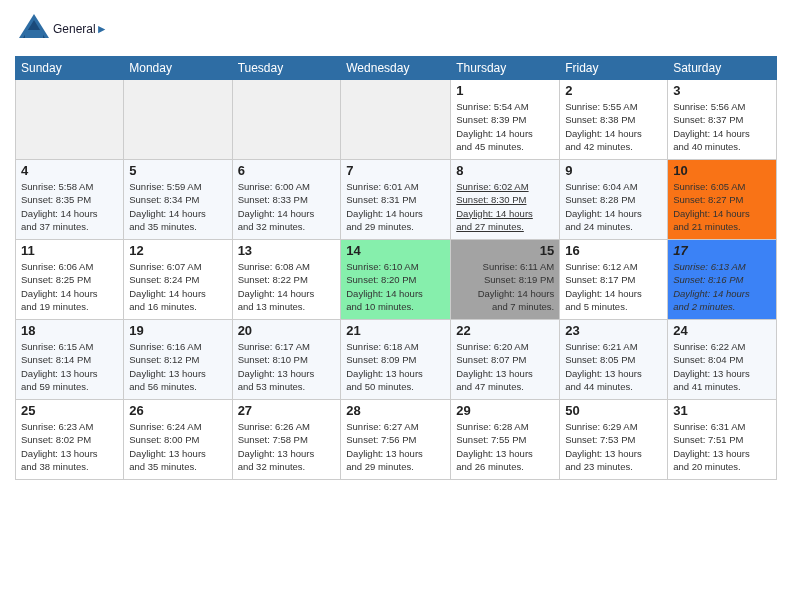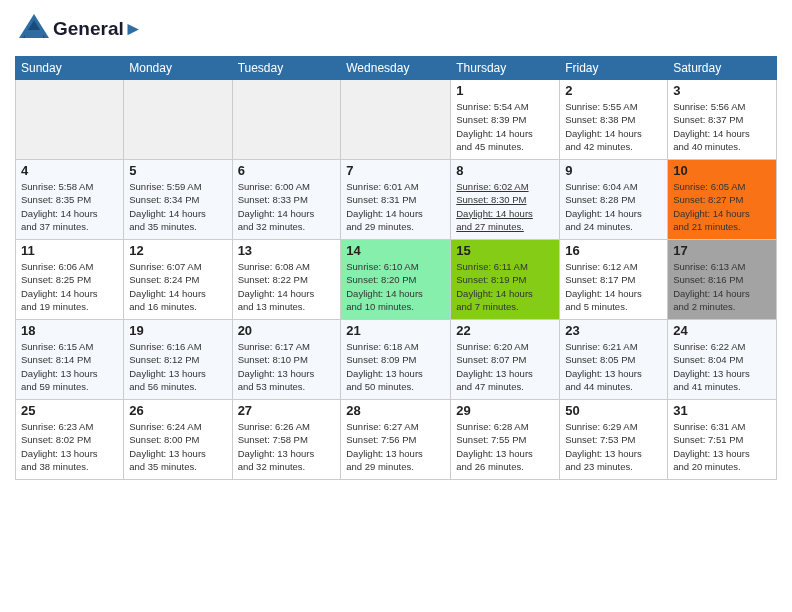--- a/index.html
+++ b/index.html
@@ -87,21 +87,21 @@
 
 <div class="page">
   <div class="header">
     <div class="logo-container">
       <svg width="38" height="38" viewBox="0 0 38 38">
         <polygon points="19,4 34,28 4,28" fill="#2e6da4"></polygon>
         <polygon points="19,10 30,28 8,28" fill="#1a4a7a"></polygon>
         <rect x="10" y="20" width="18" height="8" fill="#2e6da4"></rect>
       </svg>
       <div>
-        <div style="font-size:19px;font-weight:bold;color:#1a1a2e;">General<span style="color:#2e6da4;">►</span></div>
+        <div style="font-size:12px;font-weight:normal;color:#1a1a2e;">General<span style="color:#2e6da4;">►</span></div>
         <div style="font-size:16px;font-weight:bold;color:#2e6da4;"></div>
       </div>
     </div>
     <div class="title-block">
       <div class="month-title"></div>
       <div class="location"></div>
     </div>
   </div>
 
   <table class="calendar">
@@ -217,35 +217,35 @@
 Daylight: 14 hours
 and 13 minutes.</div>
           </td>
           <td style="background: #86efac;">
             <span class="day-num">14</span>
             <div class="day-info" style="white-space: pre-line;">Sunrise: 6:10 AM
 Sunset: 8:20 PM
 Daylight: 14 hours
 and 10 minutes.</div>
           </td>
-          <td style="background: #84cc16;">
+          <td style="background: #a3a3a3; text-align: right;">
             <span class="day-num">15</span>
             <div class="day-info" style="white-space: pre-line;">Sunrise: 6:11 AM
 Sunset: 8:19 PM
 Daylight: 14 hours
 and 7 minutes.</div>
           </td>
           <td style="background: rgb(255, 255, 255);">
             <span class="day-num">16</span>
             <div class="day-info" style="white-space: pre-line;">Sunrise: 6:12 AM
 Sunset: 8:17 PM
 Daylight: 14 hours
 and 5 minutes.</div>
           </td>
-          <td style="background: #a3a3a3;">
+          <td style="background: #3b82f6; font-style: italic;">
             <span class="day-num">17</span>
             <div class="day-info" style="white-space: pre-line;">Sunrise: 6:13 AM
 Sunset: 8:16 PM
 Daylight: 14 hours
 and 2 minutes.</div>
           </td>
         </tr>
         <tr>
           <td style="background: rgb(245, 248, 252);">
             <span class="day-num">18</span>

